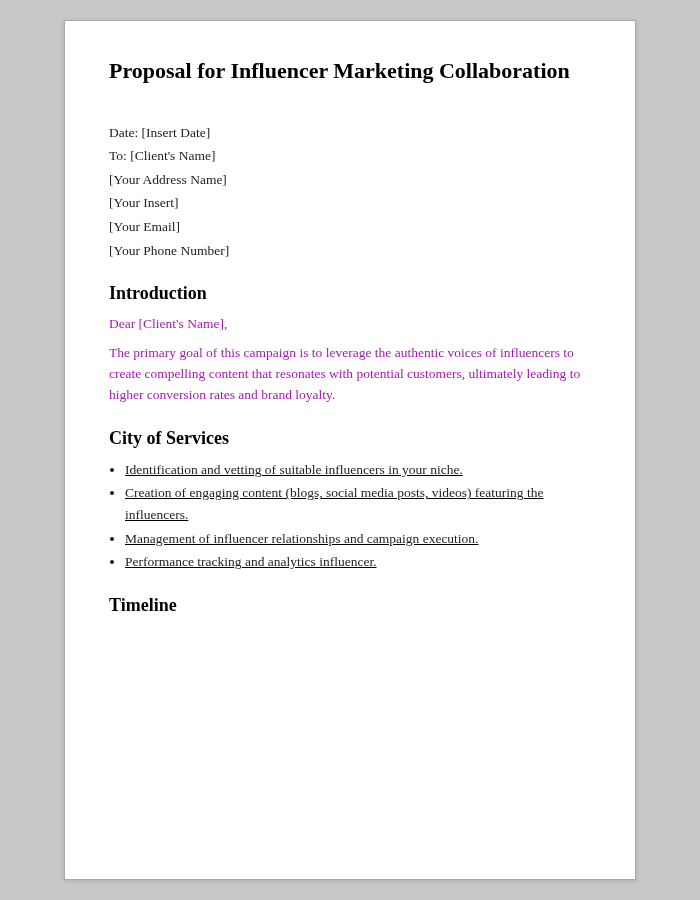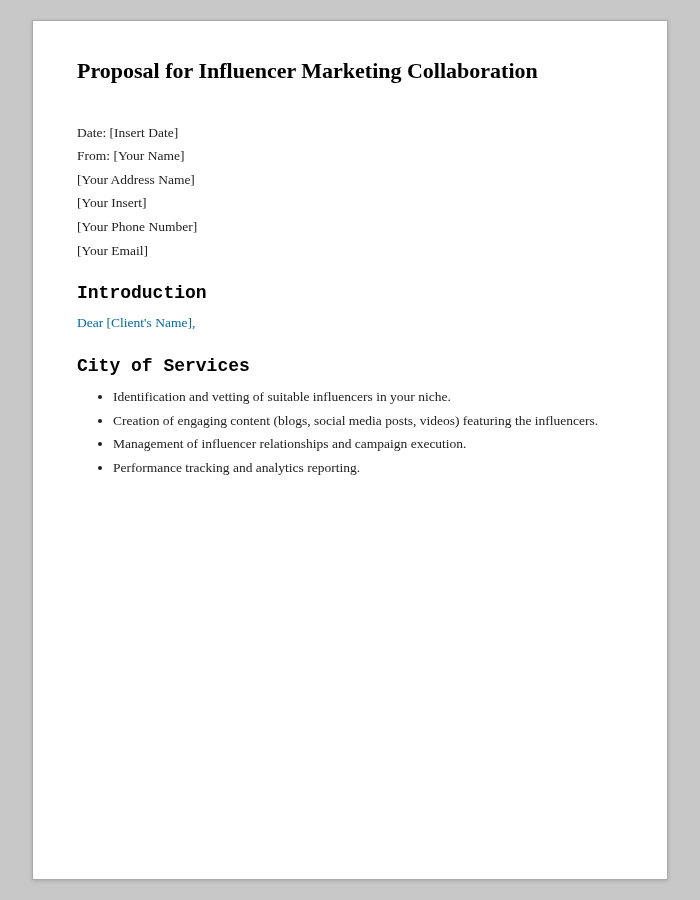--- a/index.html
+++ b/index.html
@@ -12,21 +12,21 @@
       background-color: #c8c8c8;
       display: flex;
       justify-content: center;
       align-items: flex-start;
       min-height: 900px;
       padding: 20px;
       font-family: Georgia, 'Times New Roman', serif;
     }
 
     .page-container {
-      width: 636px;
+      width: 572px;
       min-height: 860px;
       background: #ffffff;
       border: 1px solid #aaaaaa;
       padding: 36px 44px 44px 44px;
       box-shadow: 0 1px 4px rgba(0,0,0,0.15);
     }
 
     .doc-title {
       font-size: 22px;
       font-weight: bold;
@@ -48,72 +48,77 @@
       font-family: Georgia, serif;
       margin-bottom: 2px;
     }
 
     .section-heading {
       font-size: 18px;
       font-weight: bold;
       color: #000000;
       margin-top: 22px;
       margin-bottom: 10px;
-      font-family: Liberation Mono, monospace;
+      font-family: Liberation Serif, serif;
     }
 
     .section-text {
       font-size: 13.5px;
-      color: #0369a1;
+      color: #a21caf;
       line-height: 1.55;
       font-family: Georgia, serif;
       margin-bottom: 8px;
     }
 
     .bullet-list {
-      margin-left: 36px;
+      margin-left: 16px;
       margin-top: 4px;
+      text-decoration: underline;
     }
 
     .bullet-list li {
       font-size: 13.5px;
       color: #222222;
       line-height: 1.6;
       font-family: Georgia, serif;
       margin-bottom: 2px;
     }
   </style>
 </head>
 <body>
 
 <div class="page-container">
 
   <h1 class="doc-title">Proposal for Influencer Marketing Collaboration</h1>
 
   <div class="meta-block">
     <div class="meta-line">Date: [Insert Date]</div>
-    <div class="meta-line">From: [Your Name]</div>
+    <div class="meta-line">To: [Client's Name]</div>
     <div class="meta-line">[Your Address Name]</div>
     <div class="meta-line">[Your Insert]</div>
+    <div class="meta-line">[Your Email]</div>
     <div class="meta-line">[Your Phone Number]</div>
-    <div class="meta-line">[Your Email]</div>
   </div>
 
   <div>
     <h2 class="section-heading">Introduction</h2>
     <p class="section-text">Dear [Client's Name],</p>
   </div>
 
   <div>
+    <p class="section-text">The primary goal of this campaign is to leverage the authentic voices of influencers to create compelling content that resonates with potential customers, ultimately leading to higher conversion rates and brand loyalty.</p>
   </div>
 
   <div>
     <h2 class="section-heading">City of Services</h2>
     <ul class="bullet-list">
       <li class="bullet-item">Identification and vetting of suitable influencers in your niche.</li>
       <li class="bullet-item">Creation of engaging content (blogs, social media posts, videos) featuring the influencers.</li>
       <li class="bullet-item">Management of influencer relationships and campaign execution.</li>
-      <li class="bullet-item">Performance tracking and analytics reporting.</li>
+      <li class="bullet-item">Performance tracking and analytics influencer.</li>
     </ul>
   </div>
 
+  <div>
+    <h2 class="section-heading">Timeline</h2>
+  </div>
 
 </div>
 
 </body></html>

